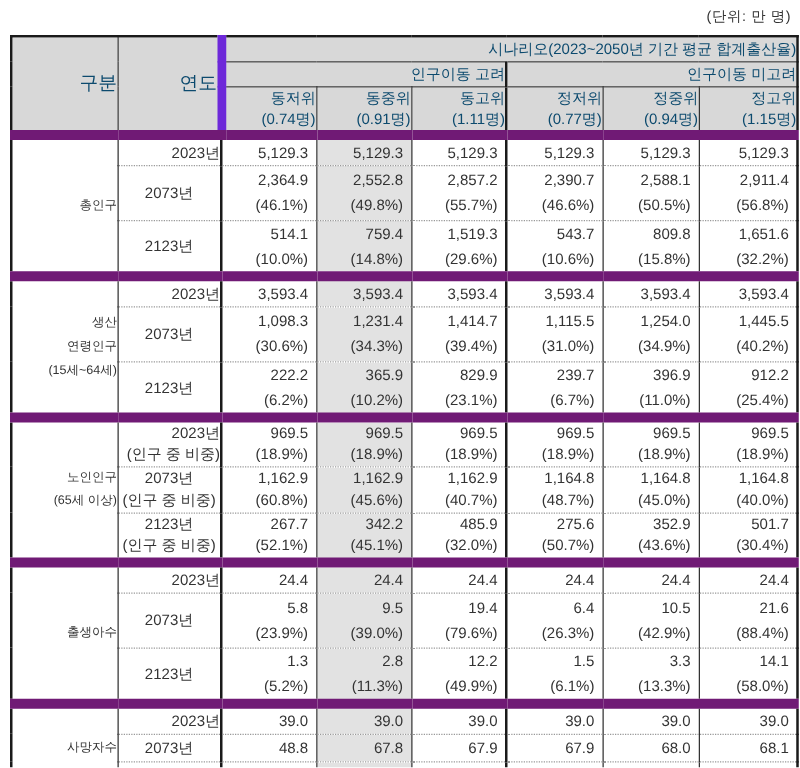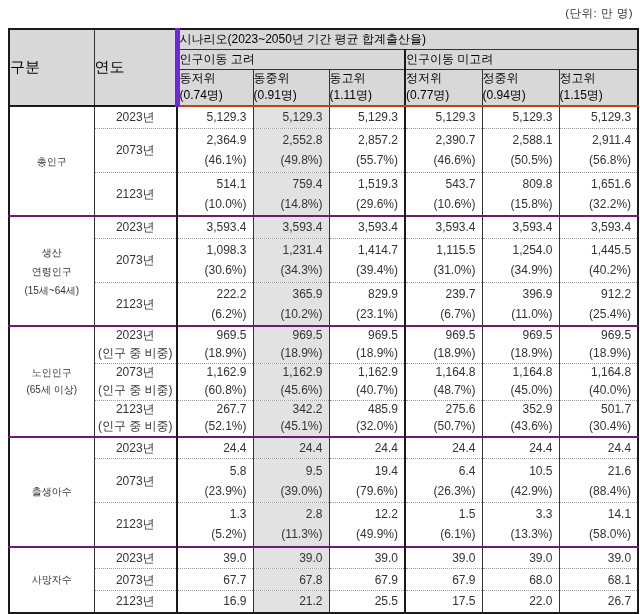--- a/index.html
+++ b/index.html
@@ -36,49 +36,49 @@
   }
   th, td {
     border-left: 1px solid #333333;
     border-right: 1px solid #333333;
     padding: 0;
     overflow: hidden;
   }
   thead th {
     background: #d8d8d8;
     font-weight: normal;
-    color: #000000;
+    color: #0c4a6e;
     border-bottom: 1px solid #333333;
-    text-align: left;
+    text-align: right;
   }
   tr.h1 { height: 20px; }
   tr.h2 { height: 20px; }
   tr.h3 { height: 37px; }
   th.corner {
     border-bottom: 2px solid #1a1a1a;
     font-size: 15px;
   }
-  th.year-head { border-right: 5px solid #6d28d9; margin-left: 44px; }
+  th.year-head { border-right: 7px solid #6d28d9; margin-left: 44px; }
   tr.h3 th { border-bottom: 2px solid #c2410c; line-height: 17px; }
   th.gdiv { border-right: 2px solid #1a1a1a; }
   td.year { border-right: 2px solid #1a1a1a; }
   tbody td {
     background: #ffffff;
     text-align: center;
     vertical-align: middle;
     line-height: 20px;
   }
   tbody td.cat { font-size: 10px; line-height: 19px; }
   tbody td.val {
     text-align: right;
     padding-right: 6px;
   }
   tbody td.hl { background: #e2e2e2; }
   tbody td.gdiv { border-right: 2px solid #1a1a1a; }
-  tr.sec-start td { border-top: 2px solid #701a75; }
+  tr.sec-start td { border-top: 8px solid #701a75; text-align: right; }
   tr.row-inner td { border-top: 1px dotted #999999; }
   tr.mid td { line-height: 17.5px; }
 </style>
 </head>
 <body>
 
 <div class="page">
 
   <div class="unit-note">(단위: 만 명)</div>
 
@@ -503,21 +503,21 @@
           </td>
           <td class="val">
             <div>39.0</div>
           </td>
         </tr>
         <tr class="row-inner" style="height: 22px;">
           <td class="year">
             <div>2073년</div>
           </td>
           <td class="val">
-            <div>67.7</div>
+            <div>48.8</div>
           </td>
           <td class="val hl">
             <div>67.8</div>
           </td>
           <td class="val gdiv">
             <div>67.9</div>
           </td>
           <td class="val">
             <div>67.9</div>
           </td>

